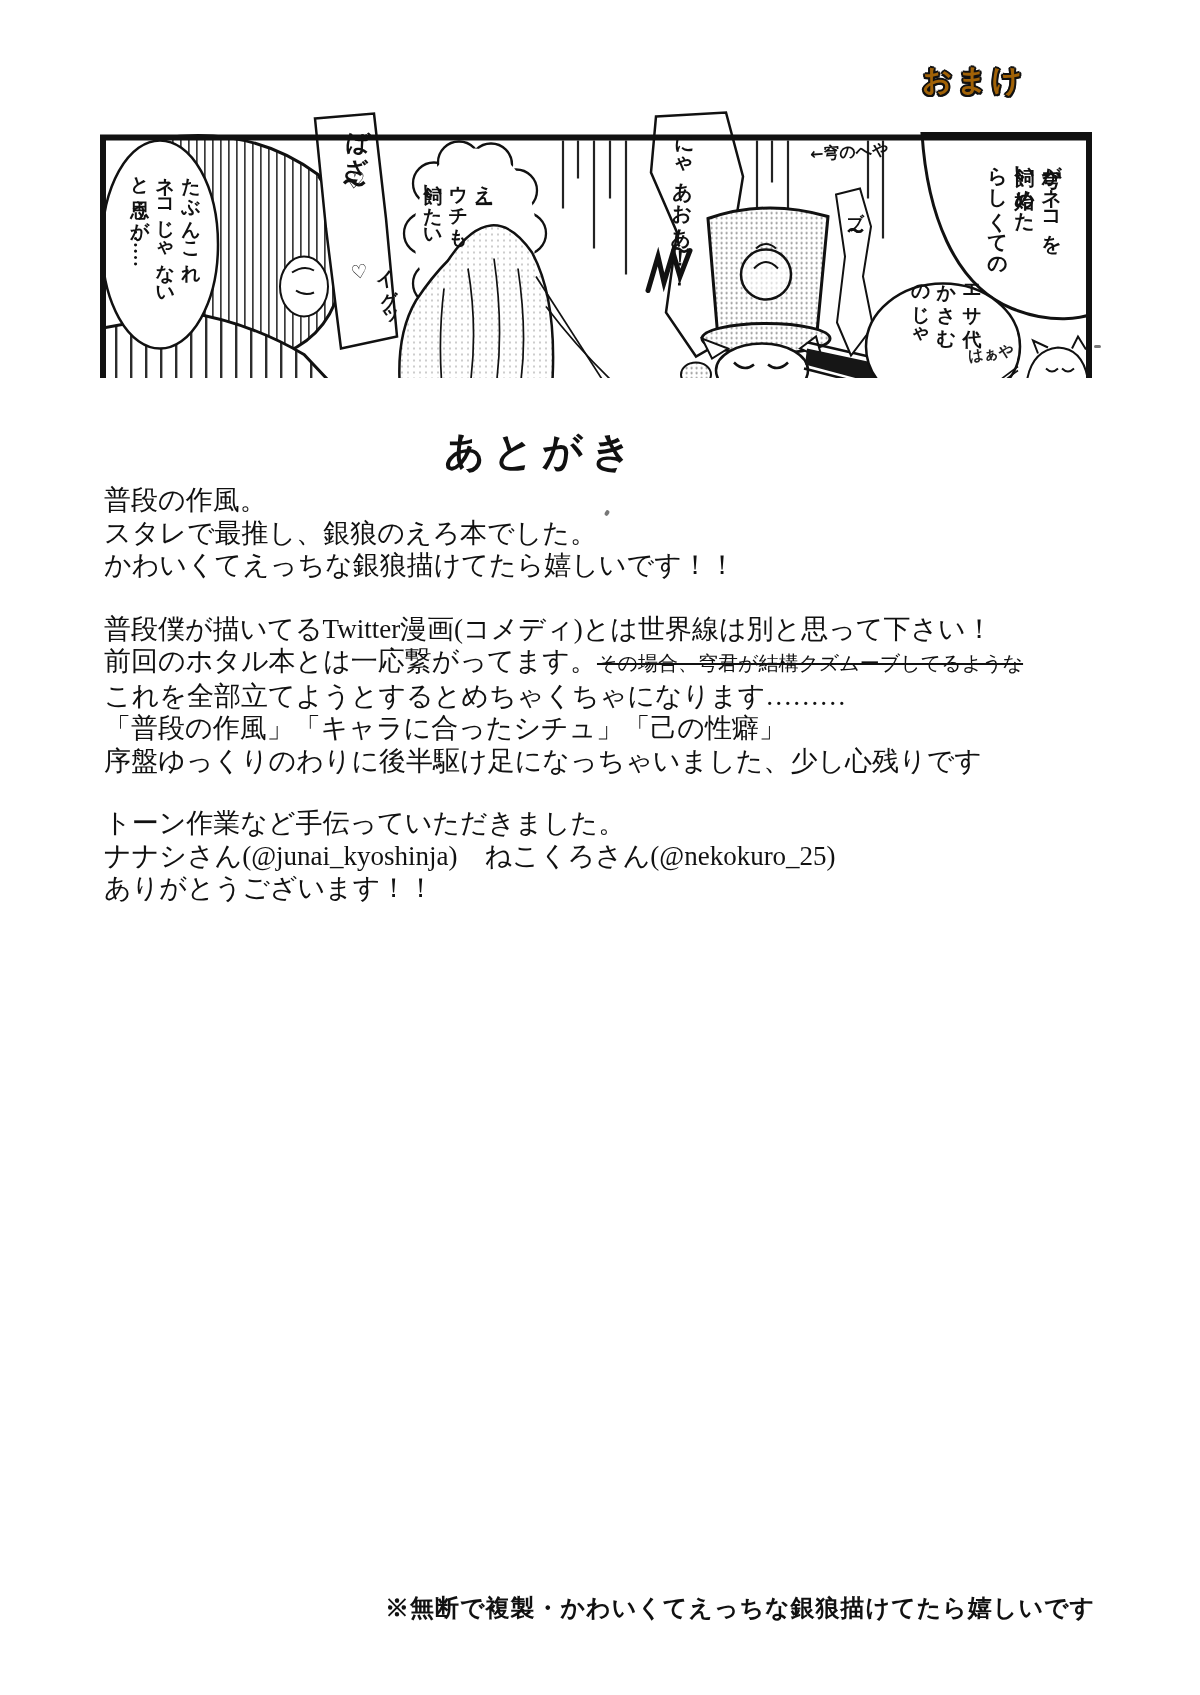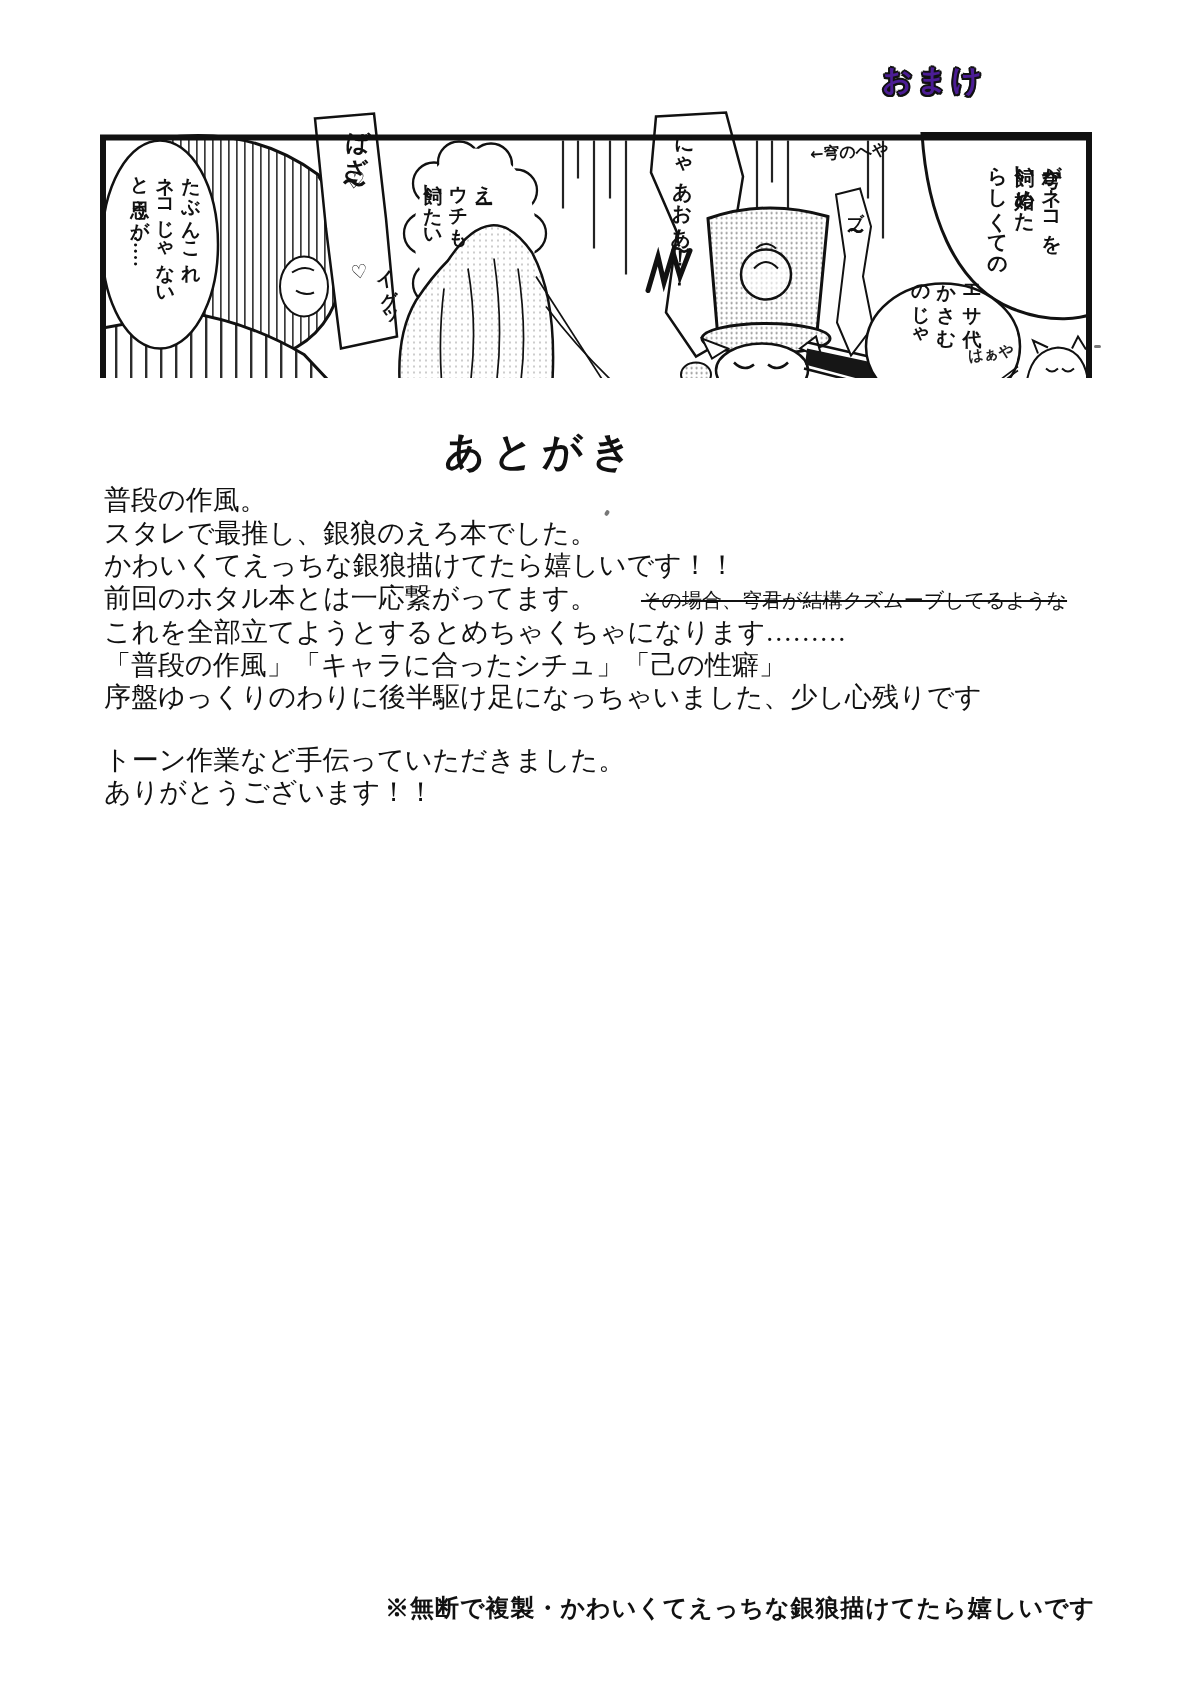--- a/index.html
+++ b/index.html
@@ -7,35 +7,36 @@
     width:1200px; height:1695px; position:relative;
     background:#ffffff; color:#111;
     font-family:"Liberation Serif","DejaVu Serif",serif;
     overflow:hidden;
   }
   .abs { position:absolute; }
   
   .outline-text {
     font-family:"DejaVu Sans","Liberation Sans",sans-serif;
     font-weight:bold; font-size:30px; letter-spacing:4px;
-    color:#4c1d95;
+    color:#a16207;
     text-shadow: 2px 0 0 #111, -2px 0 0 #111, 0 2px 0 #111, 0 -2px 0 #111,
                  1.5px 1.5px 0 #111, -1.5px 1.5px 0 #111,
                  1.5px -1.5px 0 #111, -1.5px -1.5px 0 #111;
+    margin-left: 40px;
   }
   
   .vtext {
     writing-mode:vertical-rl; white-space:pre-line;
     font-weight:600; line-height:1.35; color:#111;
   }
   .hand { font-family:"DejaVu Sans","Liberation Sans",sans-serif; font-weight:600; }
   
   .aw-title { font-size:40px; font-weight:600; letter-spacing:8px; text-align:center; }
   .aw-line  { font-size:27px; line-height:32.5px; white-space:pre; }
-  .aw-note  { font-size:20px; text-decoration:line-through; text-decoration-thickness:2px;margin-left:44px; }
+  .aw-note  { font-size:20px; text-decoration:line-through; text-decoration-thickness:2px; }
   .para-gap-1 { margin-top:31px; }
   .para-gap-2 { margin-top:30px; }
   .para-gap-3 { margin-top:28px; }
   .footer-note { font-size:24px; font-weight:bold; text-align:center; letter-spacing:1px; }
   .speck { background:#777; border-radius:2px; }
 </style>
 </head>
 <body>
 
 <div class="abs outline-text" style="left:882px; top:60px;">おまけ</div>
@@ -179,24 +180,26 @@
 <div class="abs speck" style="left:1094px; top:345px; width:7px; height:3px;"></div>
 <div class="abs speck" style="left:605px; top:510px; width:4px; height:6px; transform:rotate(30deg);"></div>
 
 <div class="abs aw-title" style="left:110px; top:424px; width:864px;">あとがき</div>
 
 <div class="abs" style="left:104px; top:484px; width:1020px;">
   <div class="aw-line">普段の作風。</div>
   <div class="aw-line">スタレで最推し、銀狼のえろ本でした。</div>
   <div class="aw-line">かわいくてえっちな銀狼描けてたら嬉しいです！！</div>
 
+  <div class="aw-line para-gap-1">普段僕が描いてるTwitter漫画(コメディ)とは世界線は別と思って下さい！</div>
   <div class="aw-line"><span>前回のホタル本とは一応繋がってます。</span><span class="aw-note">その場合、穹君が結構クズムーブしてるような</span></div>
 
   <div class="aw-line">これを全部立てようとするとめちゃくちゃになります………</div>
   <div class="aw-line">「普段の作風」「キャラに合ったシチュ」「己の性癖」</div>
   <div class="aw-line">序盤ゆっくりのわりに後半駆け足になっちゃいました、少し心残りです</div>
 
 
   <div class="aw-line para-gap-2">トーン作業など手伝っていただきました。</div>
+  <div class="aw-line">ナナシさん(@junai_kyoshinja)　ねこくろさん(@nekokuro_25)</div>
   <div class="aw-line">ありがとうございます！！</div>
 </div>
 
 <div class="abs footer-note" style="left:340px; top:1592px; width:800px;">※無断で複製・かわいくてえっちな銀狼描けてたら嬉しいです</div>
 
 </body></html>

